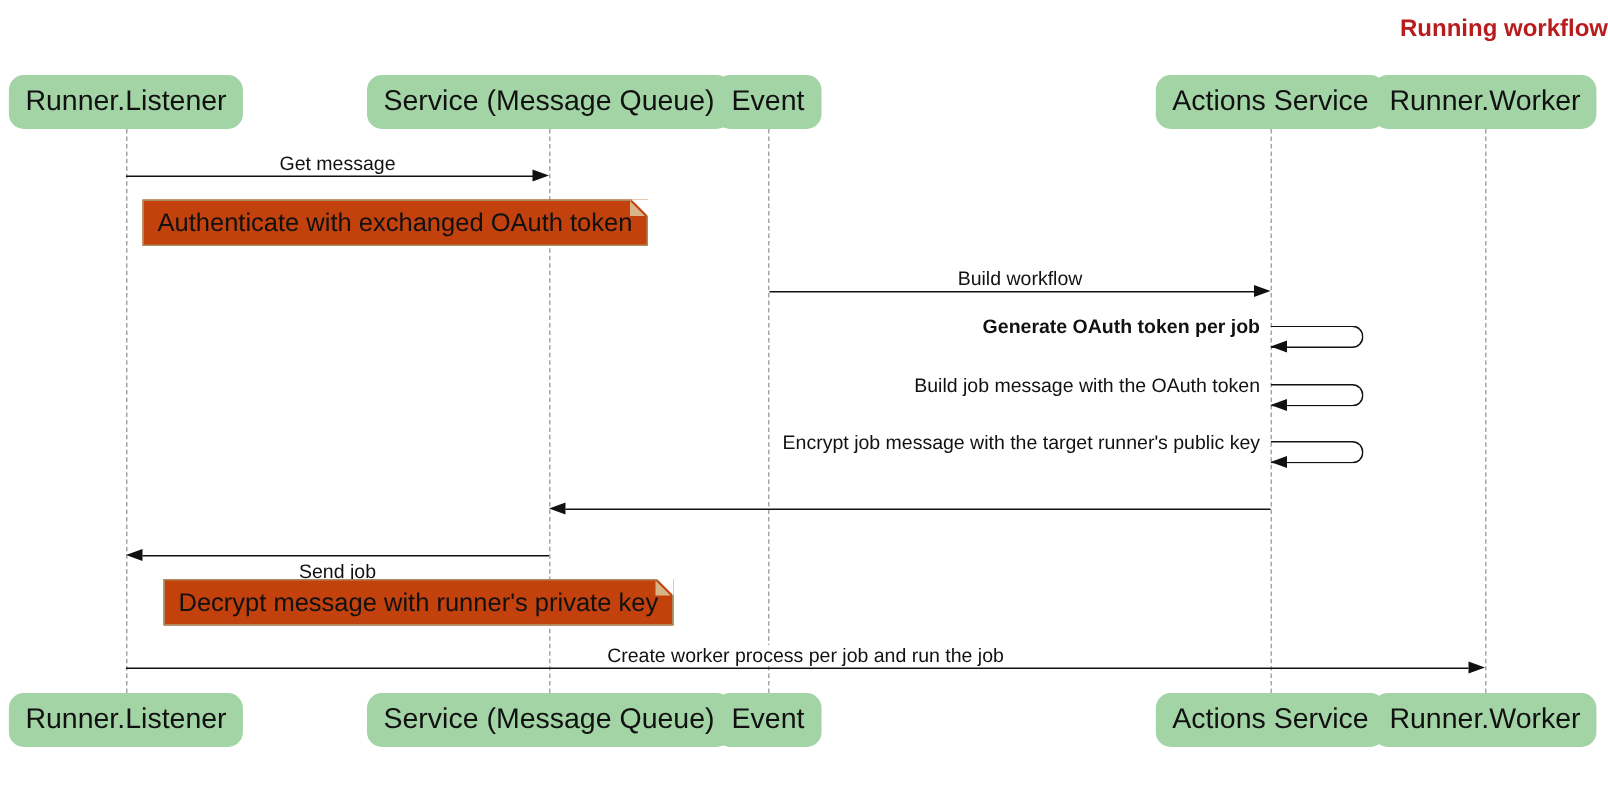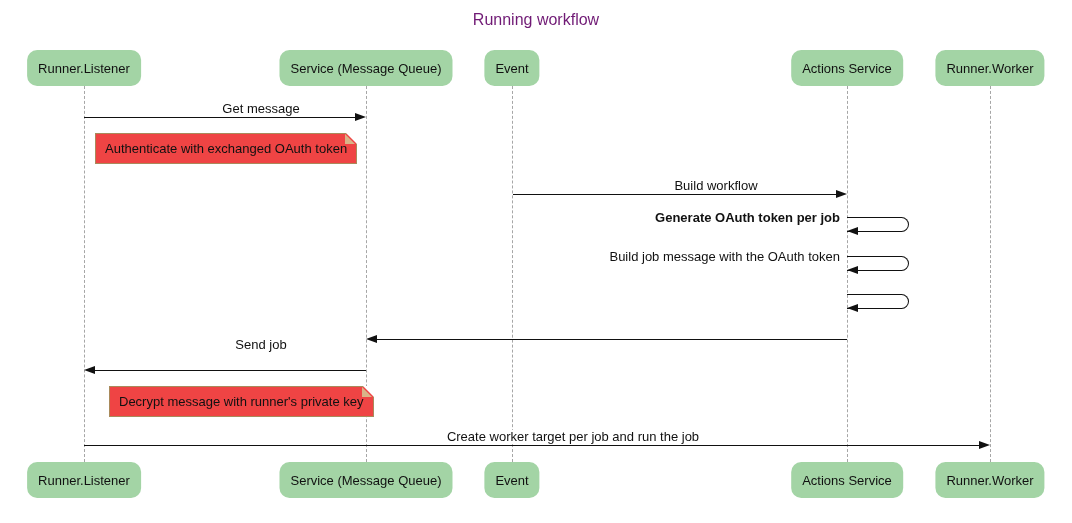--- a/index.html
+++ b/index.html
@@ -1,50 +1,50 @@
 <!DOCTYPE html>
 <html><head>
 <meta charset="utf-8">
 <style>
   html,body { margin:0; padding:0; background:#ffffff; }
   .canvas {
     position:relative; width:1072px; height:523px; background:#ffffff;
     font-family:"Liberation Sans", sans-serif; color:#111; overflow:hidden;
   }
   .title {
-    position:absolute; left:0; top:11px; width:1072px; text-align:center;
-    font-size:16px; font-weight:normal; color:#701a75;
+    position:absolute; left:0; top:11px; width:1072px; text-align:right;
+    font-size:16px; font-weight:bold; color:#b91c1c;
   }
   .participant {
     position:absolute; height:36px; background:#a3d4a5; border-radius:10px;
     display:inline-flex; align-items:center; justify-content:center;
-    padding:0 11px; font-size:13px; white-space:nowrap;
+    padding:0 11px; font-size:19px; white-space:nowrap;
     transform:translateX(-50%); box-sizing:border-box;
   }
   .lifeline {
     position:absolute; top:86px; height:376px; width:0;
     border-left:1px dashed #a6a6a6;
   }
   .msg-label {
     position:absolute; font-size:13px; white-space:nowrap;
     background:#ffffff; padding:0 3px; line-height:14px;
   }
-  .msg-label.center { transform:translateX(-50%);margin-left:36px; }
+  .msg-label.center { transform:translateX(-50%); }
   .msg-label.right-align { text-align:right; }
   .line { position:absolute; height:0; border-top:1.4px solid #111; }
   .ah { position:absolute; width:0; height:0; }
   .ah-right { border-top:4.5px solid transparent; border-bottom:4.5px solid transparent; border-left:11px solid #111; }
   .ah-left  { border-top:4.5px solid transparent; border-bottom:4.5px solid transparent; border-right:11px solid #111; }
   .self-loop {
     position:absolute; width:62px; height:15px; box-sizing:border-box;
     border:1.4px solid #111; border-left:none; border-radius:0 9px 9px 0;
   }
   .note {
-    position:absolute; height:31px; background:#ef4444; border:1.3px solid #a98a5b;
-    display:inline-flex; align-items:center; padding:0 9px; font-size:13px;
+    position:absolute; height:31px; background:#c2410c; border:1.3px solid #a98a5b;
+    display:inline-flex; align-items:center; padding:0 9px; font-size:17px;
     white-space:nowrap; box-sizing:border-box;
   }
   .note::before { 
     content:''; position:absolute; top:-1.3px; right:-1.3px; width:0; height:0;
     border-left:11px solid transparent; border-top:11px solid #ffffff;
   }
   .note::after { 
     content:''; position:absolute; top:-0.3px; right:0.7px; width:0; height:0;
     border-right:10px solid transparent; border-bottom:10px solid #d9b488;
   }
@@ -79,33 +79,34 @@
   <div class="ah ah-right" style="left:836px;top:190px;"></div>
 
   <div class="msg-label right-align" style="right:229px;top:211px;font-weight:bold;">Generate OAuth token per job</div>
   <div class="self-loop" style="left:847px;top:217px;"></div>
   <div class="ah ah-left" style="left:847px;top:227px;"></div>
 
   <div class="msg-label right-align" style="right:229px;top:250px;">Build job message with the OAuth token</div>
   <div class="self-loop" style="left:847px;top:256px;"></div>
   <div class="ah ah-left" style="left:847px;top:266px;"></div>
 
+  <div class="msg-label right-align" style="right:229px;top:288px;">Encrypt job message with the target runner's public key</div>
   <div class="self-loop" style="left:847px;top:294px;"></div>
   <div class="ah ah-left" style="left:847px;top:304px;"></div>
 
   <div class="line" style="left:377px;top:339px;width:470px;"></div>
   <div class="ah ah-left" style="left:366px;top:335px;"></div>
 
-  <div class="msg-label center" style="left:225px;top:338px;">Send job</div>
+  <div class="msg-label center" style="left:225px;top:374px;">Send job</div>
   <div class="line" style="left:95px;top:370px;width:271px;"></div>
   <div class="ah ah-left" style="left:84px;top:366px;"></div>
 
   <div class="note" style="left:109px;top:386px;">Decrypt message with runner's private key</div>
 
-  <div class="msg-label center" style="left:537px;top:430px;">Create worker target per job and run the job</div>
+  <div class="msg-label center" style="left:537px;top:430px;">Create worker process per job and run the job</div>
   <div class="line" style="left:84px;top:445px;width:895px;"></div>
   <div class="ah ah-right" style="left:979px;top:441px;"></div>
 
   <div class="participant" style="left:84px;top:462px;">Runner.Listener</div>
   <div class="participant" style="left:366px;top:462px;">Service (Message Queue)</div>
   <div class="participant" style="left:512px;top:462px;">Event</div>
   <div class="participant" style="left:847px;top:462px;">Actions Service</div>
   <div class="participant" style="left:990px;top:462px;">Runner.Worker</div>
 
 </div>

